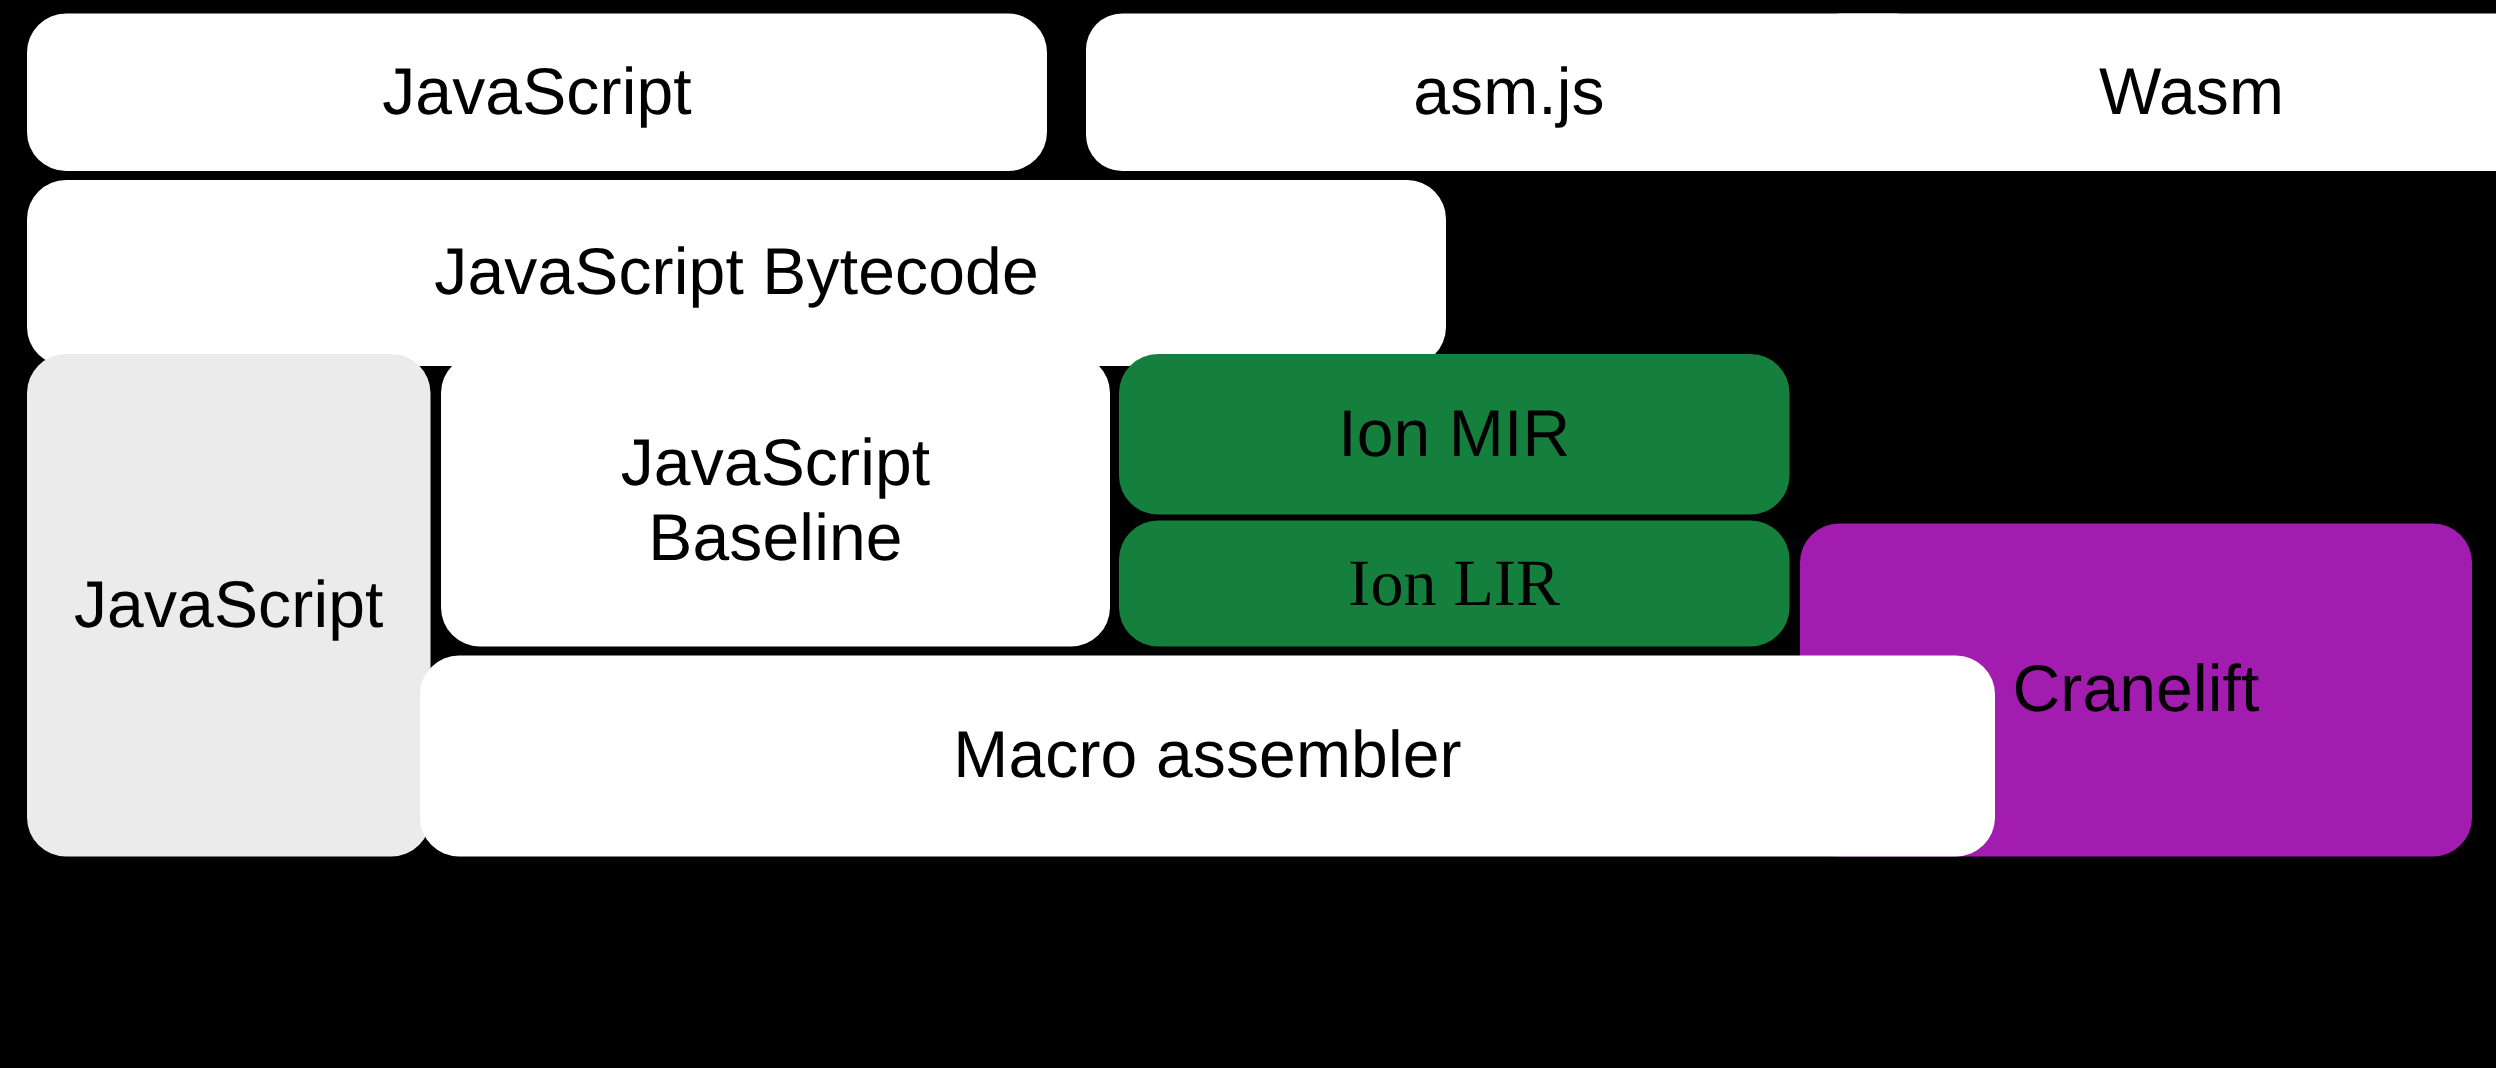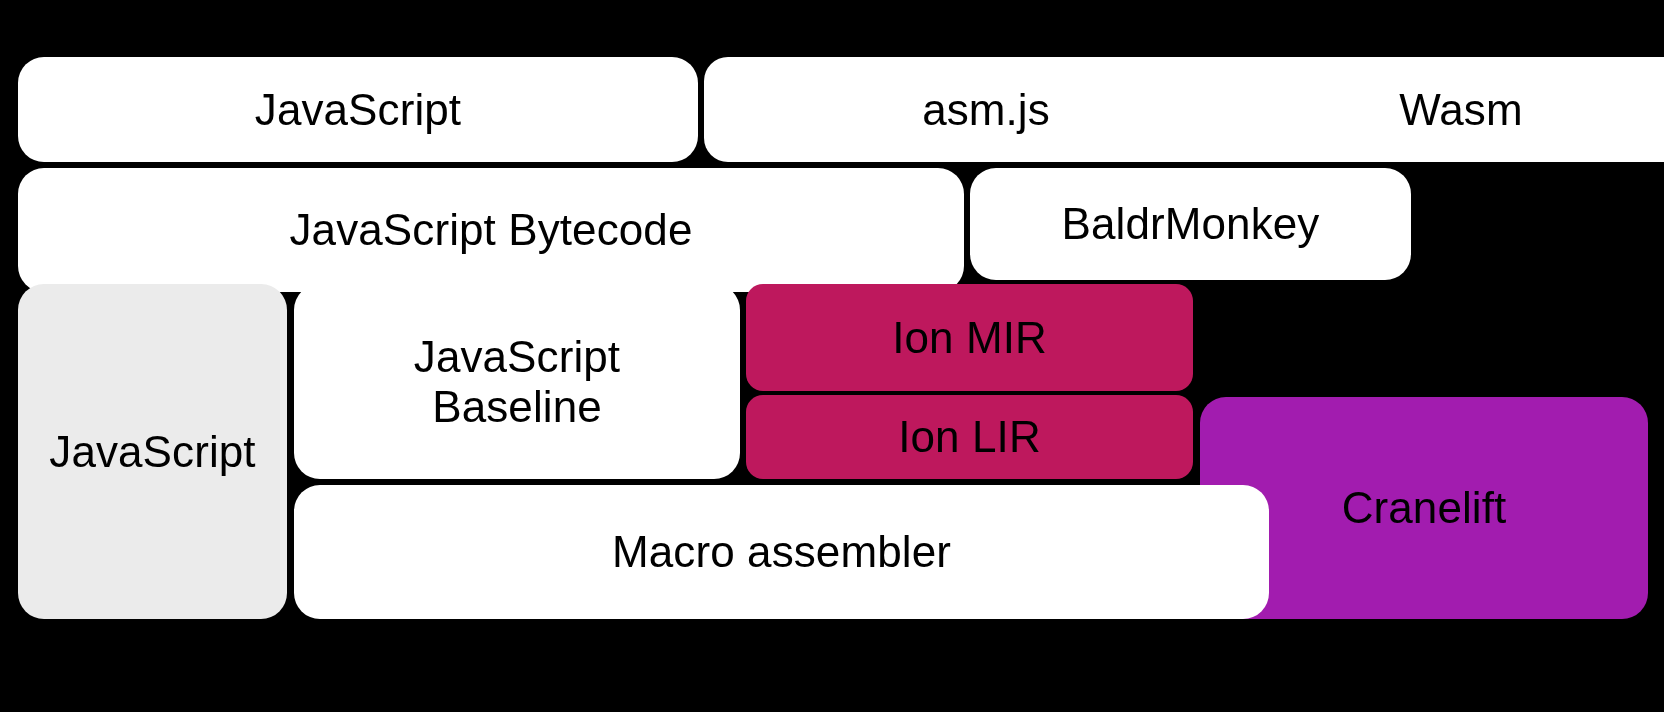--- a/index.html
+++ b/index.html
@@ -24,50 +24,48 @@
     justify-content: center;
     text-align: center;
     color: #000000;
     font-size: 44px;
     line-height: 1.12;
     font-weight: 400;
     letter-spacing: 0.1px;
     border-radius: 26px;
     padding: 2px 10px;
     white-space: pre-line;
-    margin-top: 48px;
     -webkit-font-smoothing: antialiased;
   }
   .fill-white { background: #ffffff; }
   .fill-grey  { background: #ebebeb; }
-  .fill-green { background: #be185d; border-radius: 17px; }
+  .fill-green { background: #15803d; }
   .fill-pink  { background: #a21caf; }
 </style>
 </head>
 <body>
 
 <div id="stage">
 
   <div class="node fill-white" style="left:18px;  top:9px;   width:680px; height:105px;">JavaScript</div>
 
-  <div class="node fill-white" style="left:704px; top:9px;   width:564px; height:105px;border-radius:24px;">asm.js</div>
+  <div class="node fill-white" style="left:724px; top:9px;   width:564px; height:105px;border-radius:24px;">asm.js</div>
 
   <div class="node fill-white" style="left:1201px;top:9px;   width:520px; height:105px;">Wasm</div>
 
   <div class="node fill-white" style="left:18px;  top:120px; width:946px; height:124px;">JavaScript Bytecode</div>
 
-  <div class="node fill-white" style="left:970px; top:120px; width:441px; height:112px;">BaldrMonkey</div>
 
   <div class="node fill-grey" style="left:18px;  top:236px; width:269px; height:335px;">JavaScript</div>
 
   <div class="node fill-white" style="left:294px; top:236px; width:446px; height:195px;">JavaScript
 Baseline</div>
 
   <div class="node fill-green" style="left:746px; top:236px; width:447px; height:107px;">Ion MIR</div>
 
-  <div class="node fill-green" style="left:746px; top:347px; width:447px; height:84px;">Ion LIR</div>
+  <div class="node fill-green" style="left:746px; top:347px; width:447px; height:84px;font-family:Liberation Serif, serif;">Ion LIR</div>
 
   <div class="node fill-pink" style="left:1200px;top:349px; width:448px; height:222px;">Cranelift</div>
 
-  <div class="node fill-white" style="left:294px; top:437px; width:975px; height:134px;">Macro assembler</div>
+  <div class="node fill-white" style="left:280px; top:437px; width:1050px; height:134px;">Macro assembler</div>
 
 
 </div>
 
 </body></html>

